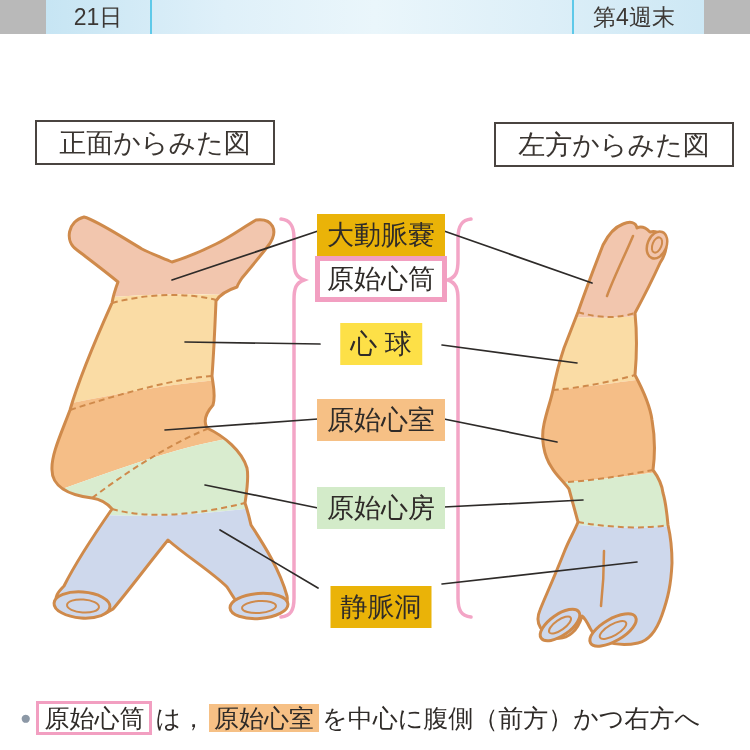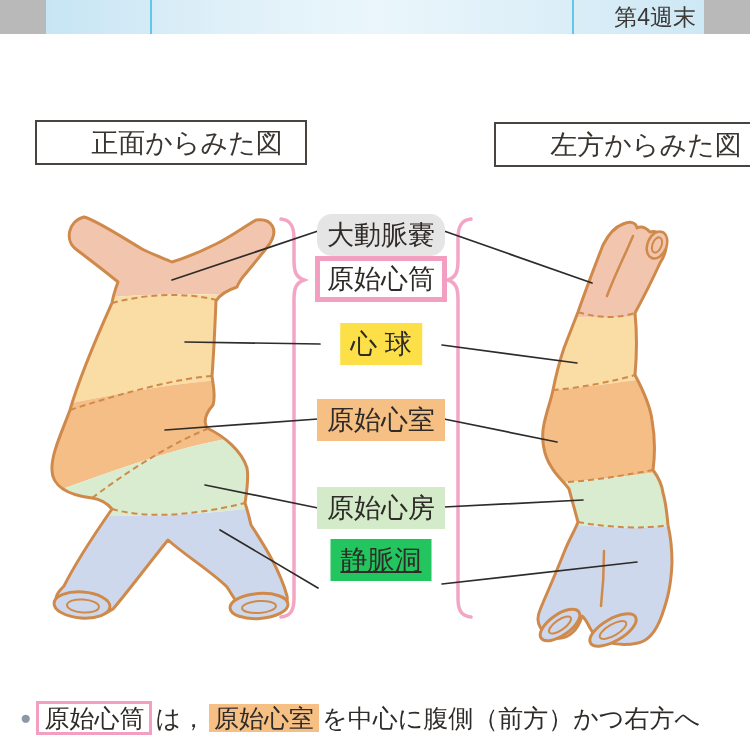--- a/index.html
+++ b/index.html
@@ -10,40 +10,40 @@
   .topbar{position:absolute;left:0;top:0;width:750px;height:34px;
           background:linear-gradient(to right,#c0e2f2 0%,#dff0f9 30%,#eaf6fb 50%,#ddeff8 72%,#c9e6f4 100%);}
   .corner{position:absolute;top:0;height:34px;background:#b9b9b9;}
   .corner.l{left:0;width:46px;}
   .corner.r{right:0;width:46px;}
   .vsep{position:absolute;top:0;height:34px;width:2px;background:#5ec9e9;}
   .vsep.s1{left:150px;}
   .vsep.s2{left:572px;}
   .bar-label{position:absolute;top:0;height:34px;line-height:34px;font-size:23px;color:#3c3835;}
   .bar-label.day{left:46px;width:104px;text-align:center;}
-  .bar-label.week{left:572px;width:124px;text-align:right;}
+  .bar-label.week{left:572px;width:124px;text-align:center;}
 
   
   .view-box{position:absolute;height:41px;border:2px solid#4a4440;background:#fff;
-            display:flex;align-items:center;justify-content:center;font-size:27px;color:#3a3531;padding-left:32px;}
+            display:flex;align-items:center;justify-content:center;font-size:27px;color:#3a3531;}
   .view-box.front{left:35px;top:120px;width:236px;}
   .view-box.side{left:494px;top:122px;width:236px;text-align:center;}
 
   
   svg.fig{position:absolute;left:0;top:0;}
 
   
   .lbl{position:absolute;left:381px;transform:translateX(-50%);white-space:nowrap;
        font-size:27px;line-height:1.2;padding:5px 10px;color:#2f2b28;text-align:center;}
-  .lbl.sac{top:214px;background:#e5e5e5;border-radius:15px;}
+  .lbl.sac{top:214px;background:#eab308;}
   .lbl.tube{top:256px;background:#ffffff;border:5px solid #f29fc1;padding:2px 7px;}
   .lbl.bulbus{top:323px;background:#fde047;}
   .lbl.ventricle{top:399px;background:#f6c085;}
   .lbl.atrium{top:487px;background:#d3ebc9;}
-  .lbl.sinus{top:539px;background:#22c55e;text-decoration:underline;}
+  .lbl.sinus{top:586px;background:#eab308;}
 
   
   .note{position:absolute;left:20px;top:666px;width:716px;font-size:25px;line-height:37px;}
   .note .row{display:block;margin-top:33px;}
   .note .row2{padding-left:9px;}
   .bullet{color:#8c98a6;font-size:19px;vertical-align:3px;margin-right:2px;}
   .ib{padding:0 5px;margin:0 3px;}
   .ib-pink{border:3px solid #f29fc1;background:#fff;}
   .ib-orange{background:#f6c085;}
   .ib-green{background:#d3ebc9;}
@@ -51,20 +51,21 @@
 </head>
 <body>
 
 <div class="page">
 
   <div class="topbar">
     <div class="corner l"></div>
     <div class="corner r"></div>
     <div class="vsep s1"></div>
     <div class="vsep s2"></div>
+    <div class="bar-label day">21日</div>
     <div class="bar-label week">第4週末</div>
   </div>
 
   <svg class="fig" width="750" height="750" viewBox="0 0 750 750">
     <defs>
       <clipPath id="clipL">
         <path d="M 84,217 C 96,220 120,236 142,249 C 152,254 163,258 172,262 C 185,258 200,252 216,244
                  C 232,236 245,226 256,220 C 272,218 280,230 268,246 C 262,254 252,266 242,278
                  C 240,281 238,284 237,287 C 228,290 220,294 216,301 C 215,325 214,350 212,376
                  C 213,385 216,395 213,405 C 206,413 203,421 207,428 C 224,436 242,451 247,468

